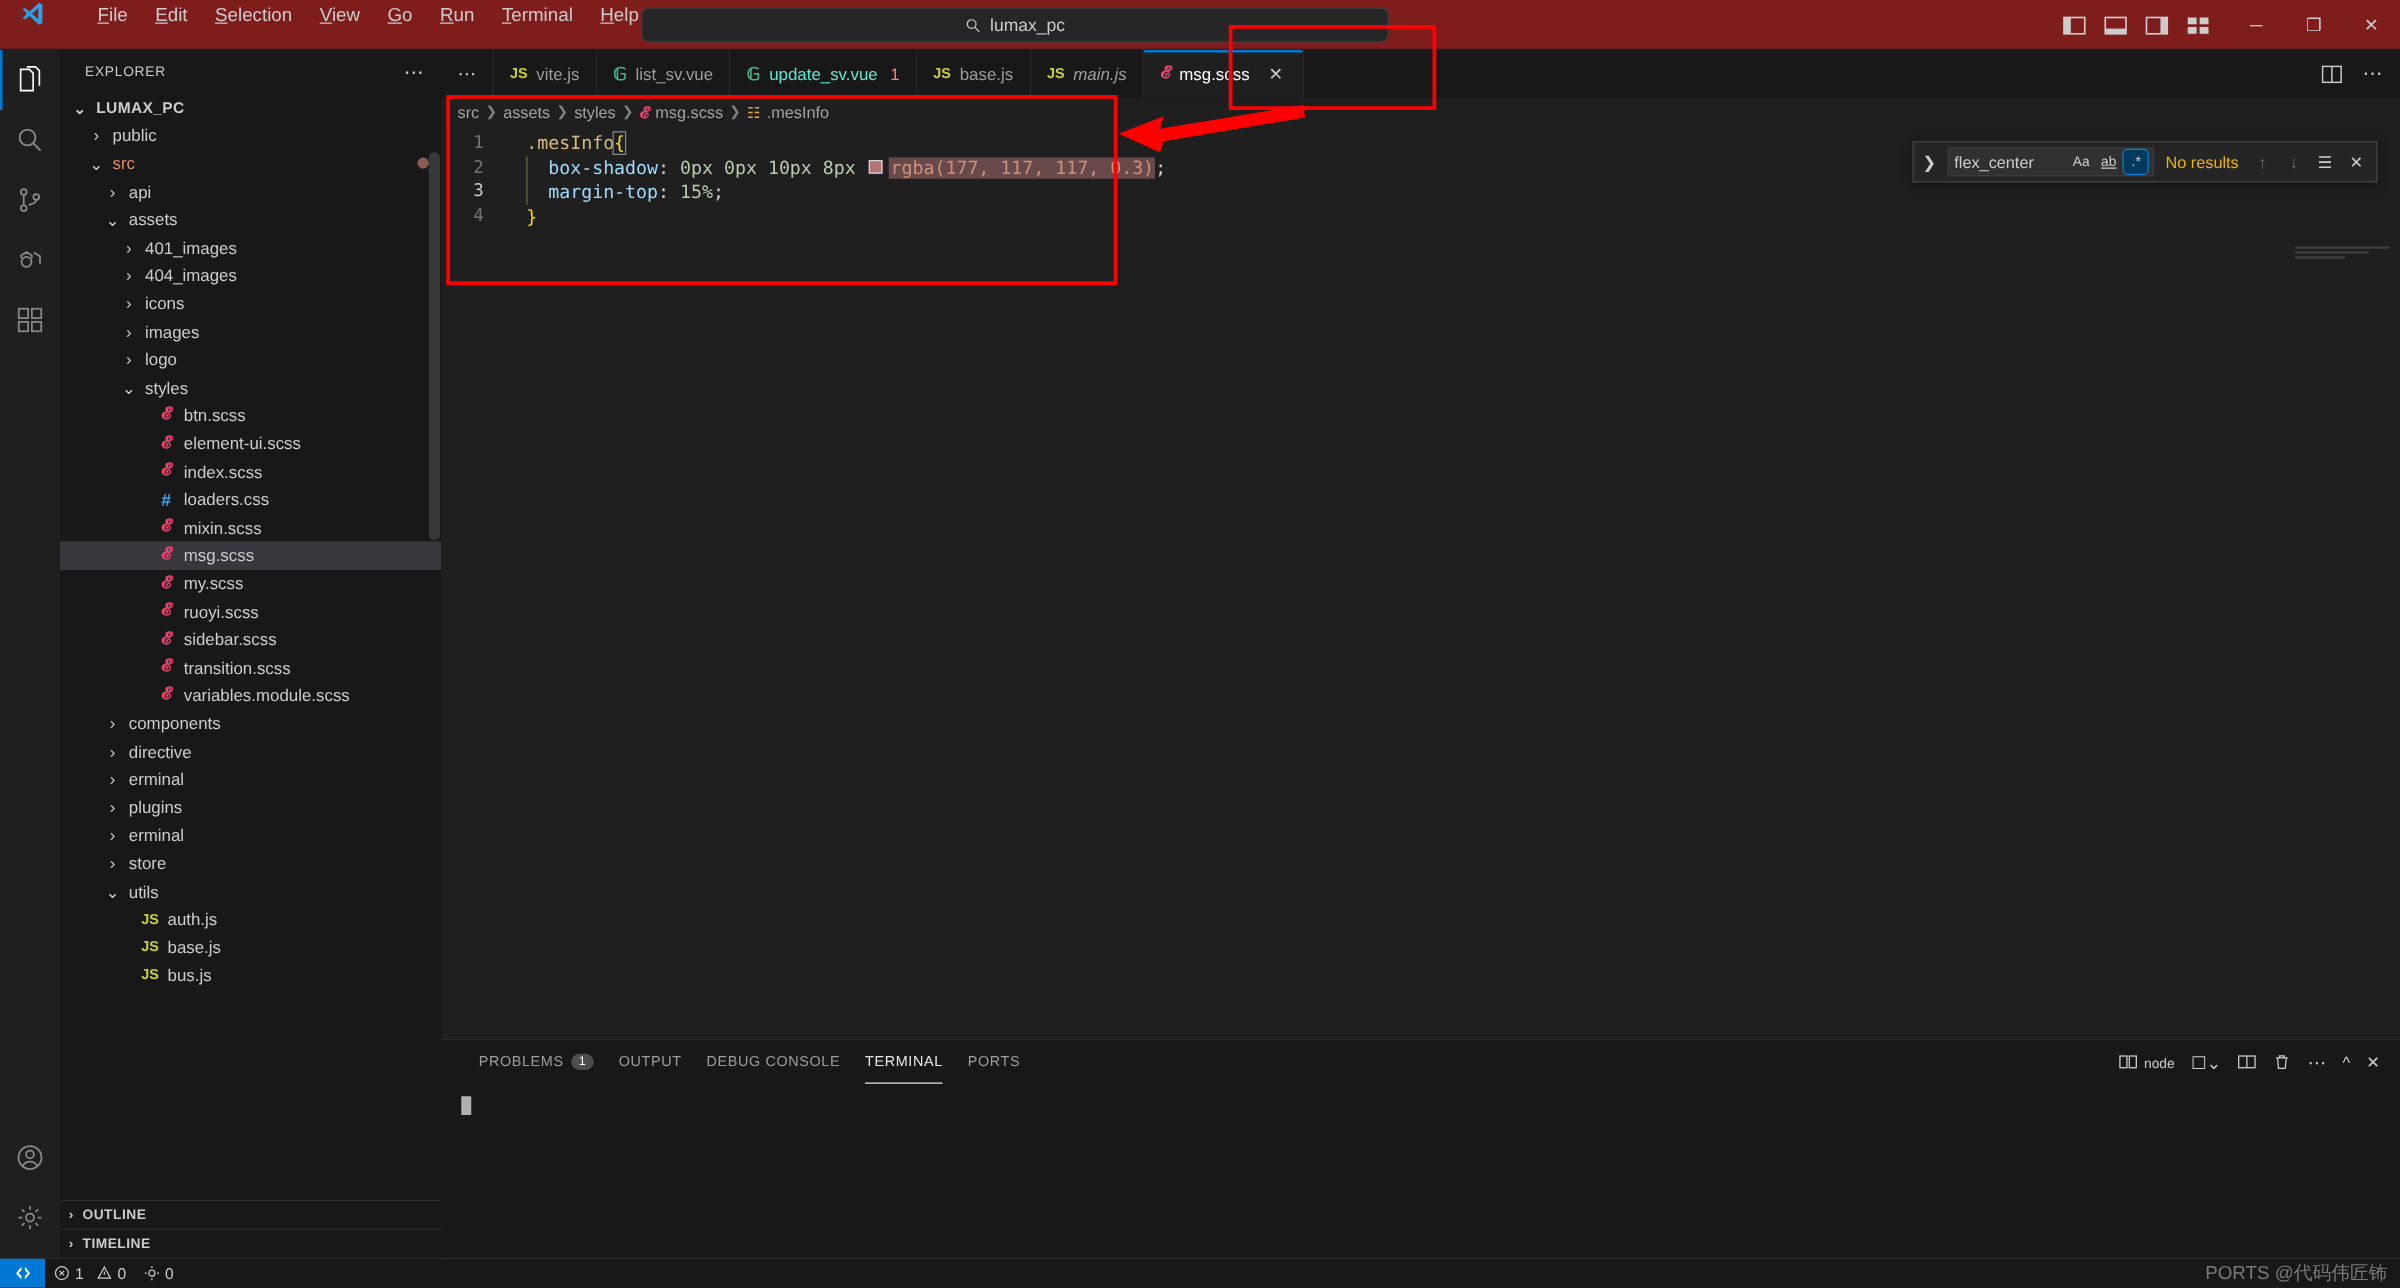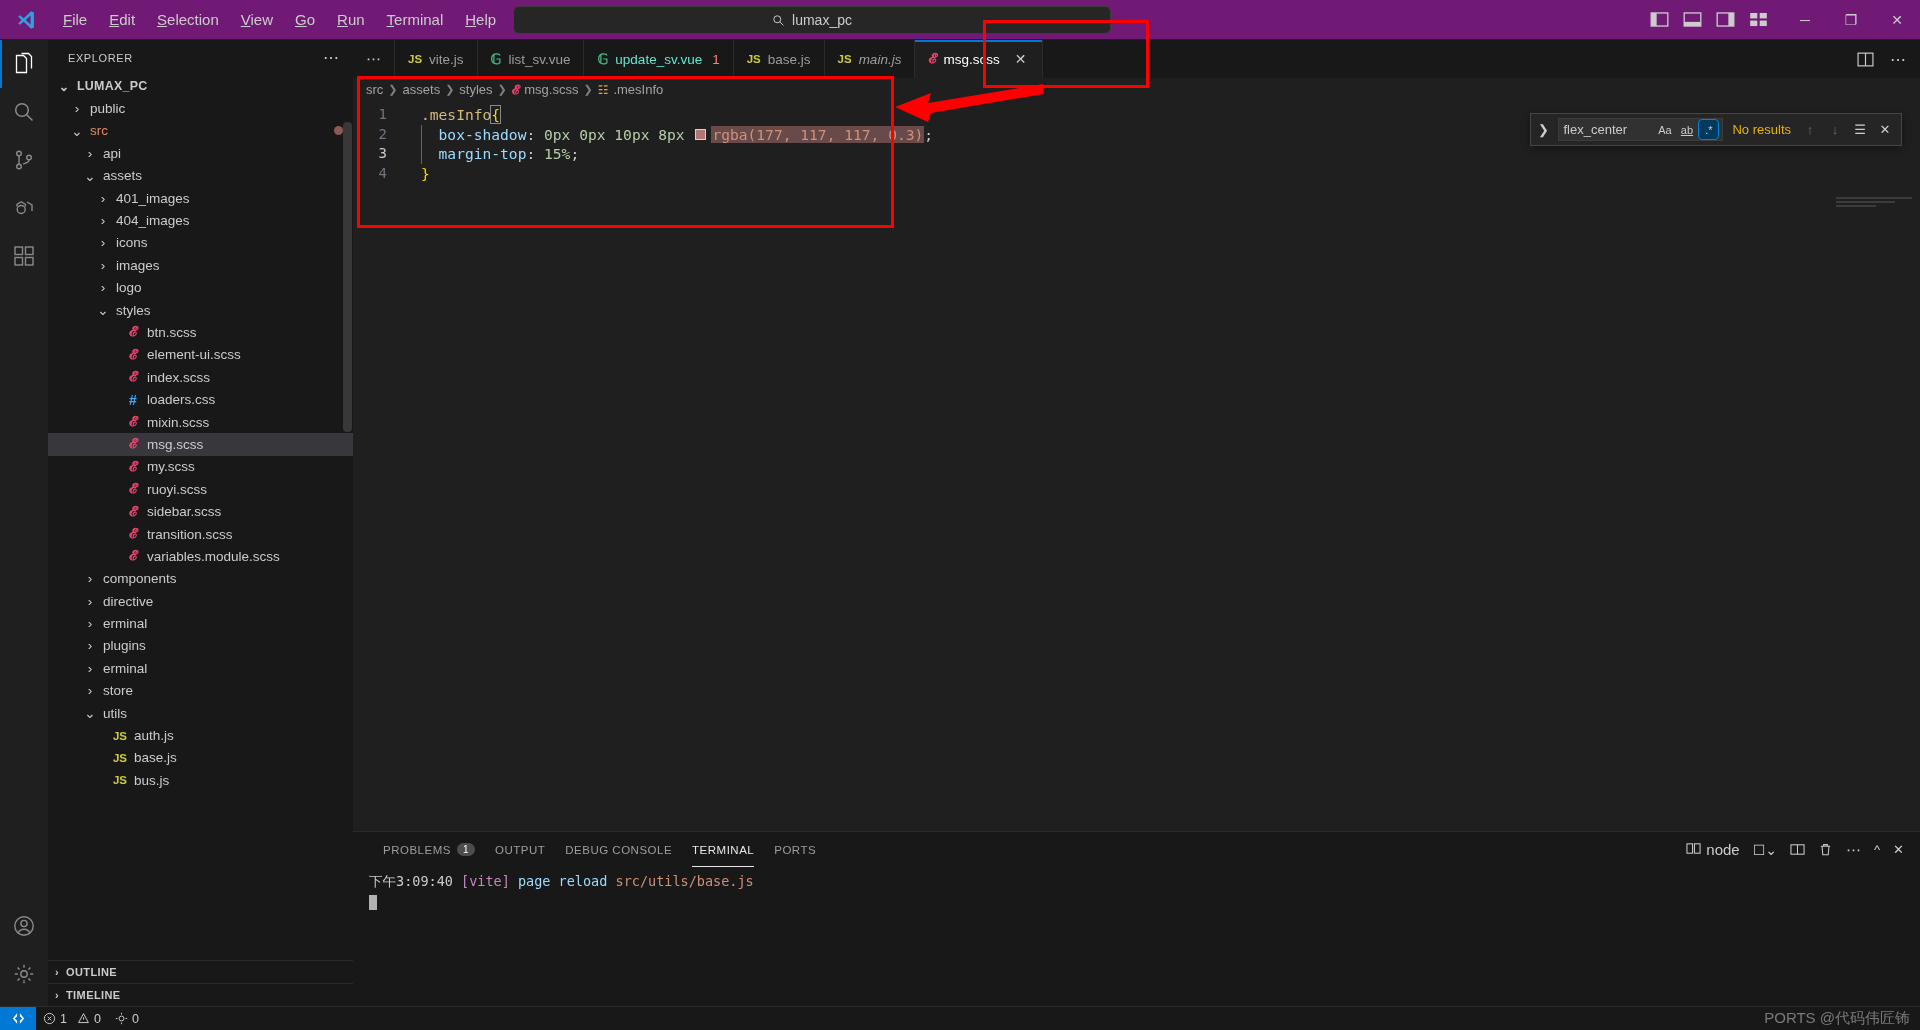--- a/index.html
+++ b/index.html
@@ -7,22 +7,22 @@
     width:1920px; height:1030px;
     background:#1e1e1e;
     font-family:"Liberation Sans", sans-serif;
     overflow:hidden;
     -webkit-font-smoothing:antialiased;
   }
   #app { position:relative; width:1920px; height:1030px; background:#1e1e1e; display:flex; flex-direction:column; }
 
   
   .titlebar {
-    height:40px; background:#701a75; display:flex; align-items:center;
-    flex:0 0 40px; position:relative; border-bottom:1px solid #1f1f1f;
+    height:40px; background:#7f1d1d; display:flex; align-items:flex-start;
+    flex:0 0 40px; position:relative; border-bottom:1px solid #1f1f1f;gap:15px;
   }
   .vs-logo { width:52px; display:flex; align-items:center; justify-content:center; }
   .menu { display:flex; align-items:center; gap:0px; }
   .menu-item {
     font-size:15px; color:#cccccc; padding:4px 11px; cursor:default; white-space:nowrap;
   }
   .menu-item u { text-decoration:underline; }
   .nav-arrows { display:flex; align-items:center; gap:14px; margin-left:28px; }
   .nav-arrow { font-size:19px; color:#cccccc; cursor:default; }
   .nav-arrow.back { color:#d6a860; }
@@ -142,21 +142,21 @@
 
   
   .panel { height:175px; flex:0 0 175px; background:#181818; border-top:1px solid #2b2b2b; display:flex; flex-direction:column; }
   .panel-head { height:35px; display:flex; align-items:center; padding-left:20px; gap:0; }
   .ptab { font-size:11.5px; letter-spacing:.5px; color:#9d9d9d; text-transform:uppercase;
           padding:0 10px; height:35px; display:flex; align-items:center; gap:6px; cursor:default; position:relative;}
   .ptab.active { color:#e7e7e7; }
   .ptab.active::after { content:""; position:absolute; left:10px; right:10px; bottom:0; height:1px; background:#e7e7e7; }
   .pbadge { background:#4d4d4d; color:#fff; border-radius:9px; font-size:10px; padding:1px 6px; }
   .panel-actions { margin-left:auto; display:flex; align-items:center; gap:13px; padding-right:16px; color:#cccccc; }
-  .pa-node { display:flex; align-items:flex-start; gap:5px; font-size:15px; }
+  .pa-node { display:flex; align-items:flex-end; gap:5px; font-size:11px; }
   .terminal { flex:1; padding:6px 0 0 16px; font-family:"DejaVu Sans Mono", monospace; font-size:13.5px; color:#cccccc; }
   .t-time { color:#cccccc; }
   .t-vite { color:#c586c0; }
   .t-msg { color:#9cdcfe; }
   .t-path { color:#ce9178; }
   .t-cursor { display:inline-block; width:8px; height:15px; background:#cccccc; opacity:.85; margin-top:4px;}
 
   
   .statusbar {
     height:24px; flex:0 0 24px; background:#181818; display:flex; align-items:center;
@@ -616,29 +616,20 @@
               </svg>
             <svg width="15" height="15" viewBox="0 0 16 16">
                 <path fill="none" stroke="#cccccc" stroke-width="1.1" d="M3 4.5h10M6 4.5V2.8h4v1.7M4.3 4.5l.8 9h5.8l.8-9"></path>
               </svg>
             <span style="font-size:15px">⋯</span>
             <span style="font-size:13px">^</span>
             <span style="font-size:13px">✕</span>
           </div>
         </div>
         <div class="terminal">
-          <div>
-            <span class="t-time">下午3:09:40</span>
-            <span> </span>
-            <span class="t-vite">[vite]</span>
-            <span> </span>
-            <span class="t-msg">page reload</span>
-            <span> </span>
-            <span class="t-path">src/utils/base.js</span>
-          </div>
           <div class="t-cursor"></div>
         </div>
       </div>
     </div>
   </div>
 
   <div class="statusbar">
     <div class="sb-remote">
       <svg width="15" height="15" viewBox="0 0 16 16">
           <path fill="#ffffff" d="M6.5 2.5L2 8l4.5 5.5v-3L4 8l2.5-2.5zM9.5 2.5v3L12 8l-2.5 2.5v3L14 8z"></path>

